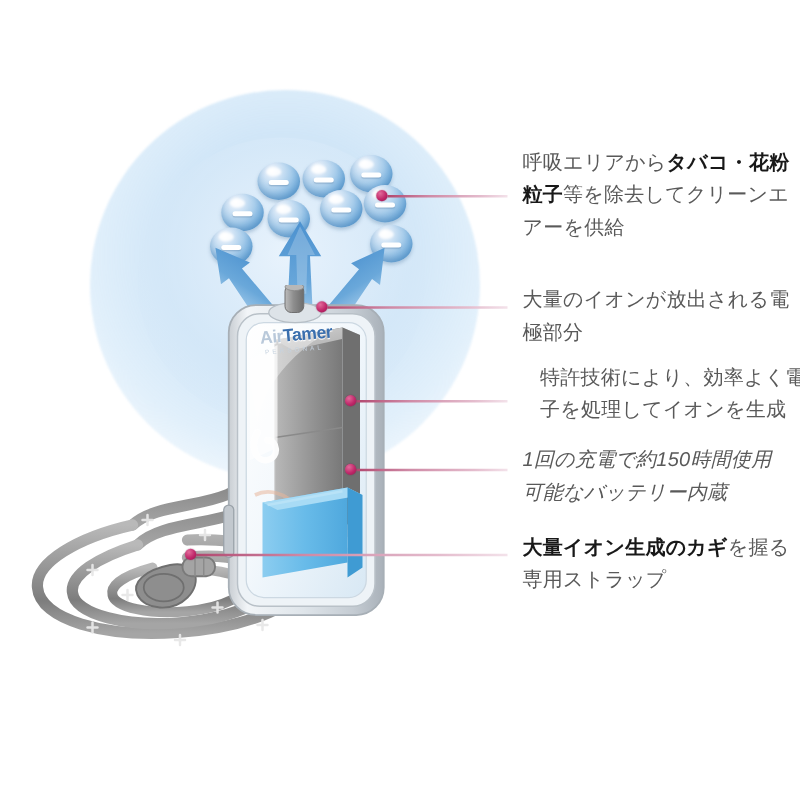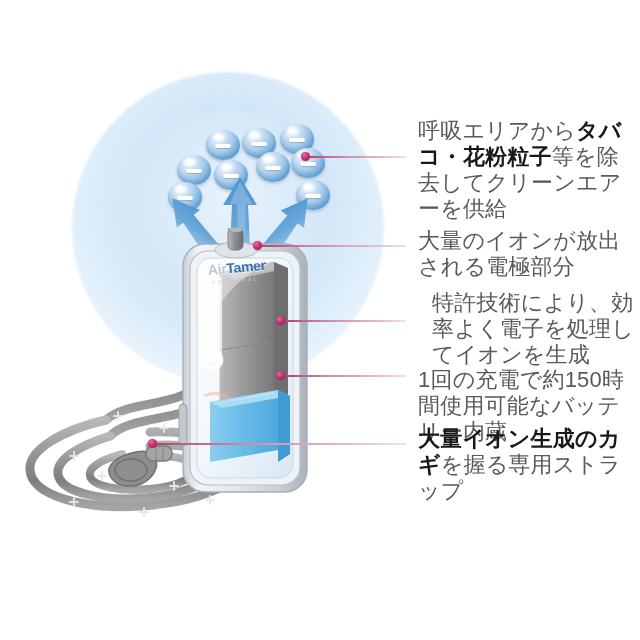--- a/index.html
+++ b/index.html
@@ -69,21 +69,21 @@
   
   .lead{position:absolute;height:2px;background:linear-gradient(to right,#b2486f 0%,#cf8aa6 35%,#e4bccd 78%,#f3e2ea 100%);}
   .dot{position:absolute;width:9px;height:9px;border-radius:50%;
        background:radial-gradient(circle at 35% 30%,#e26a9a 0%,#c0286a 55%,#96154e 100%);
        box-shadow:0 0 1px rgba(120,20,70,.8);}
 
   .cap{
     position:absolute;left:418px;
     width:214px;
     color:#595959;
-    font-size:22px;
+    font-size:16px;
     line-height:26px;
     letter-spacing:.2px;
     font-family:"Liberation Sans","DejaVu Sans",sans-serif;
   }
   .cap b{color:#181818;font-weight:bold;}
 </style>
 </head>
 <body>
 
 <div id="stage">
@@ -286,19 +286,19 @@
       <div class="dot" style="left: 301px; top: 152px;"></div>
       <div class="cap" style="top: 118px;"><span>呼吸エリアから</span><b>タバコ・</b><b>花粉粒子</b><span>等を除去してクリーンエアーを供給</span></div>
       <div class="lead" style="left: 262px; top: 245px; width: 144px;"></div>
       <div class="dot" style="left: 253px; top: 241px;"></div>
       <div class="cap" style="top: 228px;"><span>大量のイオンが放出される電極部分</span></div>
       <div class="lead" style="left: 285px; top: 320px; width: 121px;"></div>
       <div class="dot" style="left: 276px; top: 316px;"></div>
       <div class="cap" style="top: 290px; margin-left: 14px;"><span>特許技術により、効率よく電子を処理してイオンを生成</span></div>
       <div class="lead" style="left: 285px; top: 375px; width: 121px;"></div>
       <div class="dot" style="left: 276px; top: 371px;"></div>
-      <div class="cap" style="top: 367px;"><span>1回の充電で約150時間使用可能なバッテリー内蔵</span></div>
+      <div class="cap" style="top: 356px; font-style: italic;"><span>1回の充電で約150時間使用可能なバッテリー内蔵</span></div>
       <div class="lead" style="left: 157px; top: 443px; width: 249px;"></div>
       <div class="dot" style="left: 148px; top: 439px;"></div>
       <div class="cap" style="top: 426px;"><b>大量イオン生成のカギ</b><span>を握る専用ストラップ</span></div>
     </div>
 
 </div>
 
 </body></html>

